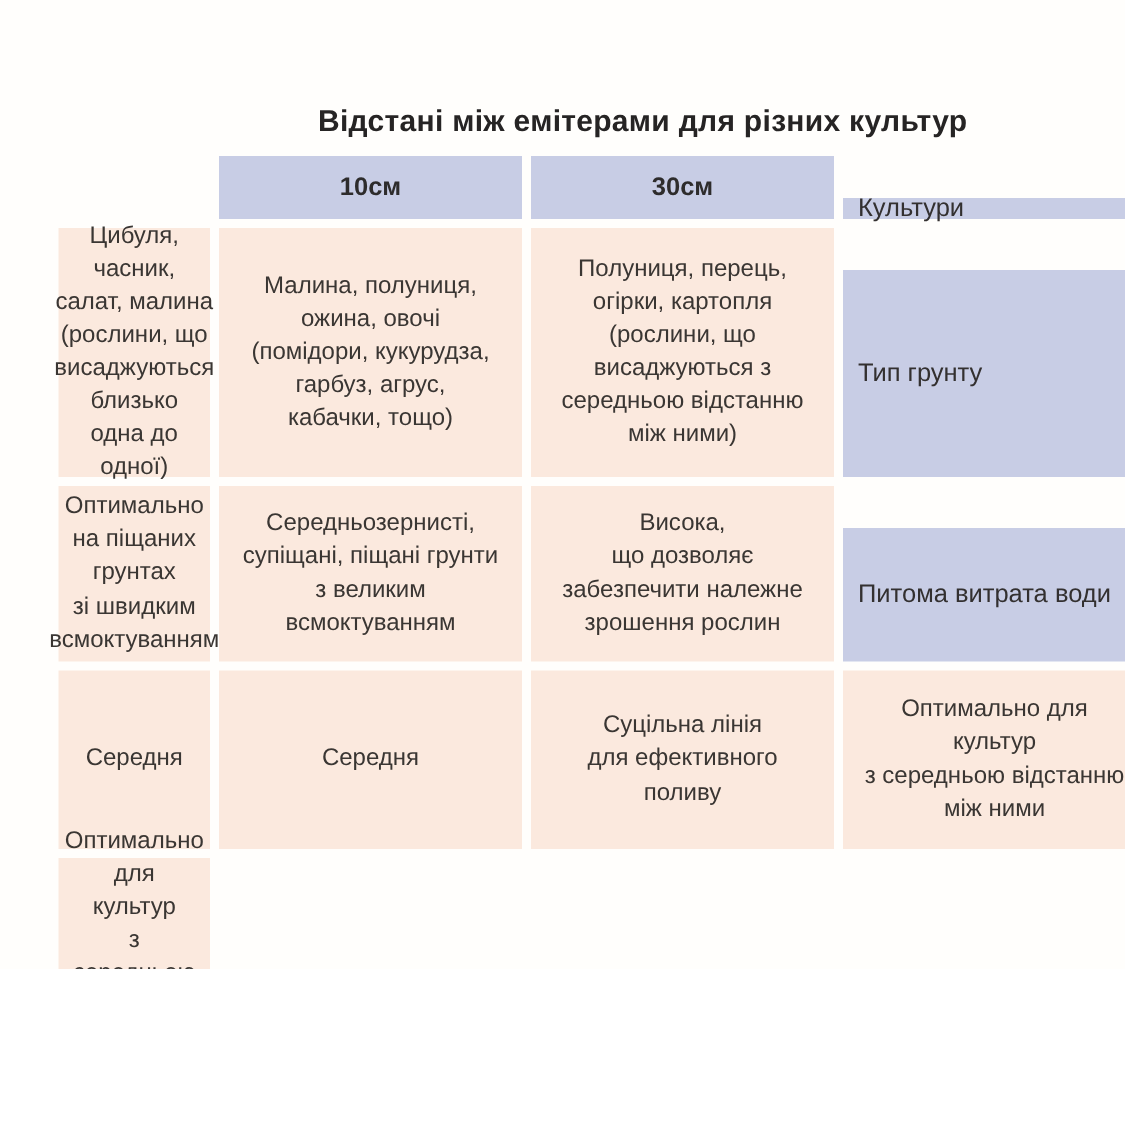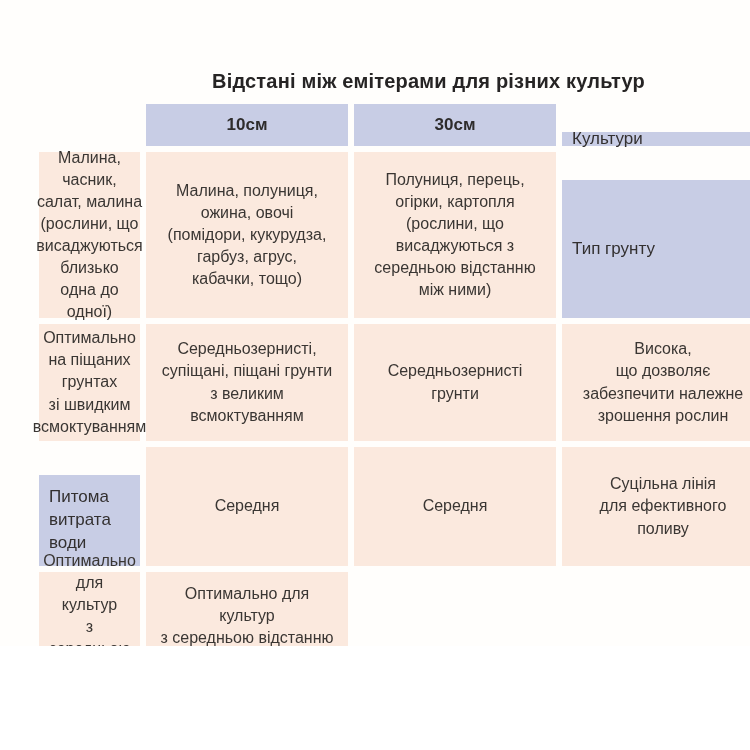--- a/index.html
+++ b/index.html
@@ -90,21 +90,21 @@
 
   <div class="title">Відстані між емітерами для різних культур</div>
 
   <div class="table-grid">
 
     <div class="cell corner"></div>
     <div class="cell col-header">10см</div>
     <div class="cell col-header">30см</div>
 
     <div class="cell row-label">Культури</div>
-    <div class="cell content">Малина, часник,
+    <div class="cell content">Цибуля, часник,
 салат, малина
 (рослини, що
 висаджуються близько
 одна до одної)</div>
     <div class="cell content">Малина, полуниця,
 ожина, овочі
 (помідори, кукурудза,
 гарбуз, агрус,
 кабачки, тощо)</div>
     <div class="cell content">Полуниця, перець,
@@ -116,22 +116,20 @@
 
     <div class="cell row-label">Тип грунту</div>
     <div class="cell content">Оптимально
 на піщаних грунтах
 зі швидким
 всмоктуванням</div>
     <div class="cell content">Середньозернисті,
 супіщані, піщані грунти
 з великим
 всмоктуванням</div>
-    <div class="cell content">Середньозернисті
-грунти</div>
 
     <div class="cell content">Висока,
 що дозволяє
 забезпечити належне
 зрошення рослин</div>
     <div class="cell row-label">Питома витрата води</div>
     <div class="cell content">Середня</div>
     <div class="cell content">Середня</div>
 
     <div class="cell content">Суцільна лінія

